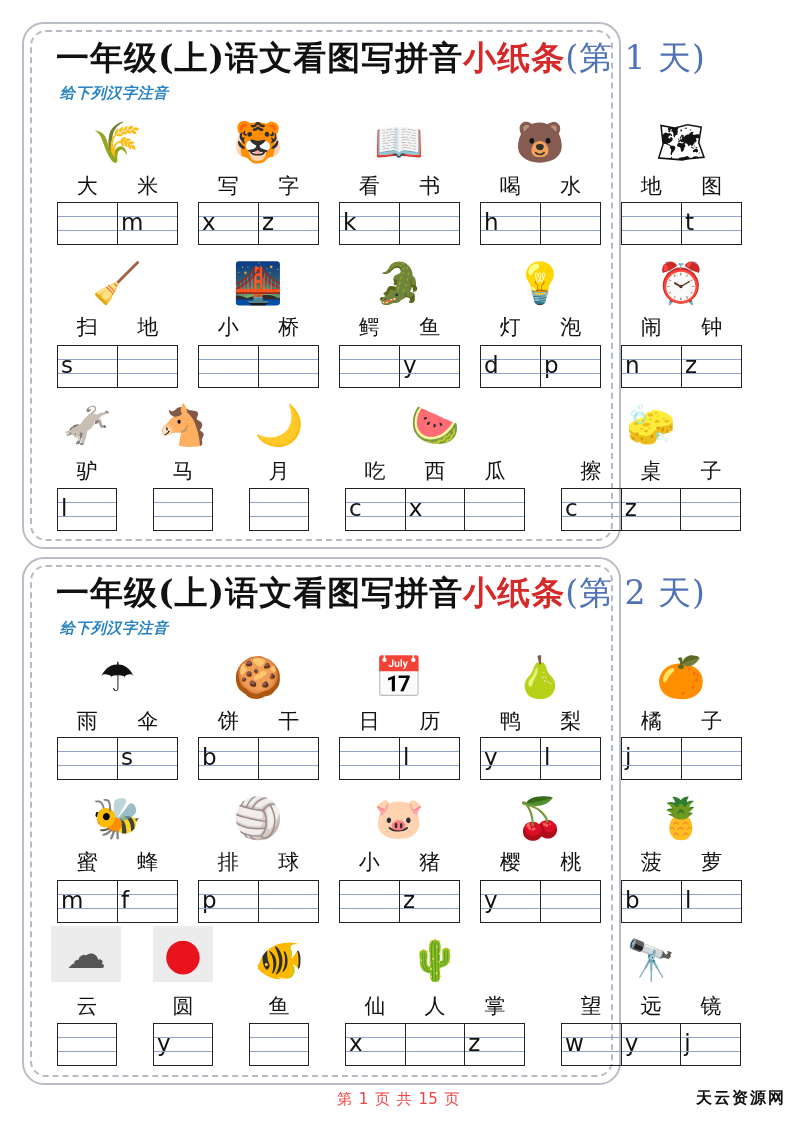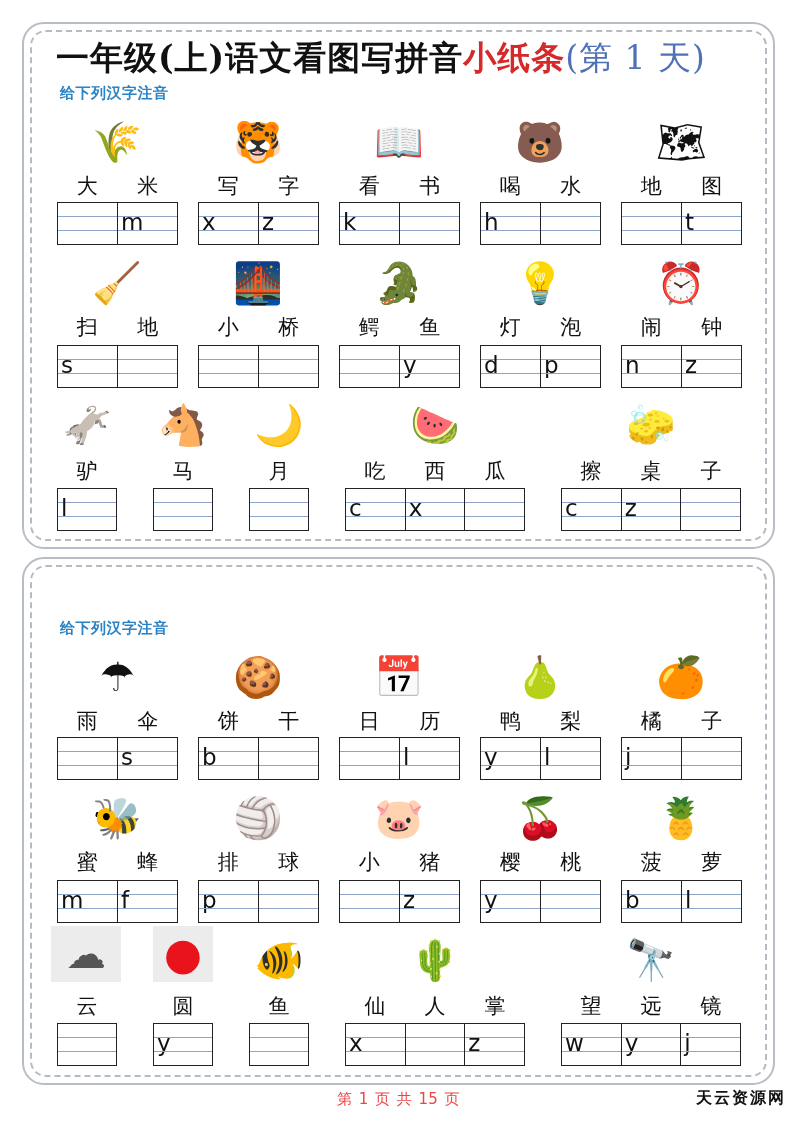--- a/index.html
+++ b/index.html
@@ -1,20 +1,20 @@
 <!DOCTYPE html>
 <html><head>
 <meta charset="utf-8">
 <style>
   * { box-sizing: border-box; margin: 0; padding: 0; }
   html, body { width: 793px; height: 1122px; background: #ffffff; overflow: hidden; }
   body { position: relative; font-family: "DejaVu Serif", "Liberation Serif", serif; color: #111; }
 
   .panel {
-    position: absolute; left: 22px; width: 753px;
+    position: absolute; left: 22px; width: 599px;
     border: 2px solid #b8bcc4; border-radius: 22px; background: #fff;
   }
   .panel .dash {
     position: absolute; left: 6px; right: 6px; top: 6px; bottom: 6px;
     border: 2px dashed #b6bac2; border-radius: 16px; pointer-events: none;
   }
   #panel-1 { top: 22px; height: 527px; }
   #panel-2 { top: 557px; height: 528px; }
 
   .title {
@@ -22,21 +22,21 @@
     font-family: "DejaVu Serif", "Liberation Serif", serif;
     font-size: 33px; font-weight: bold; letter-spacing: 1px; line-height: 40px;
   }
   .title .t-black { color: #111; }
   .title .t-red { color: #d42a2a; }
   .title .t-blue { color: #4f72b6; font-weight: normal; }
 
   .subtitle {
     position: absolute; left: 36px; top: 60px;
     font-family: "DejaVu Sans", "Liberation Sans", sans-serif;
-    font-size: 15px; font-weight: bold; color: #2a83c4; letter-spacing: 0.5px;
+    font-size: 15px; font-weight: bold; color: #2a83c4; letter-spacing: 0.5px; font-style: italic;
   }
 
   .item { position: absolute; }
   .pic {
     position: absolute; display: flex; align-items: center; justify-content: center;
     font-size: 40px; line-height: 1;
     font-family: "DejaVu Sans", sans-serif;
   }
   .chars {
     position: absolute; display: flex; justify-content: space-around;
@@ -302,20 +302,21 @@
           <div class="cell">
             <span></span>
           </div>
         </div>
       </div>
     </div>
 </div>
 
 <div id="panel-2" class="panel">
   <div class="dash"></div>
+  <div class="title"><span class="t-black">一年级(上)语文看图写拼音</span><span class="t-red">小纸条</span><span class="t-blue">(第 2 天)</span></div>
   <div class="subtitle">给下列汉字注音</div>
   <div class="items">
       <div class="item">
         <div class="pic" style="left: 33px; width: 121px; top: 92px; height: 52px;">☂</div>
         <div class="chars" style="left: 33px; width: 121px; top: 150px;">
           <span>雨</span>
           <span>伞</span>
         </div>
         <div class="grid" style="left: 33px; width: 121px; top: 178px;">
           <div class="cell">

